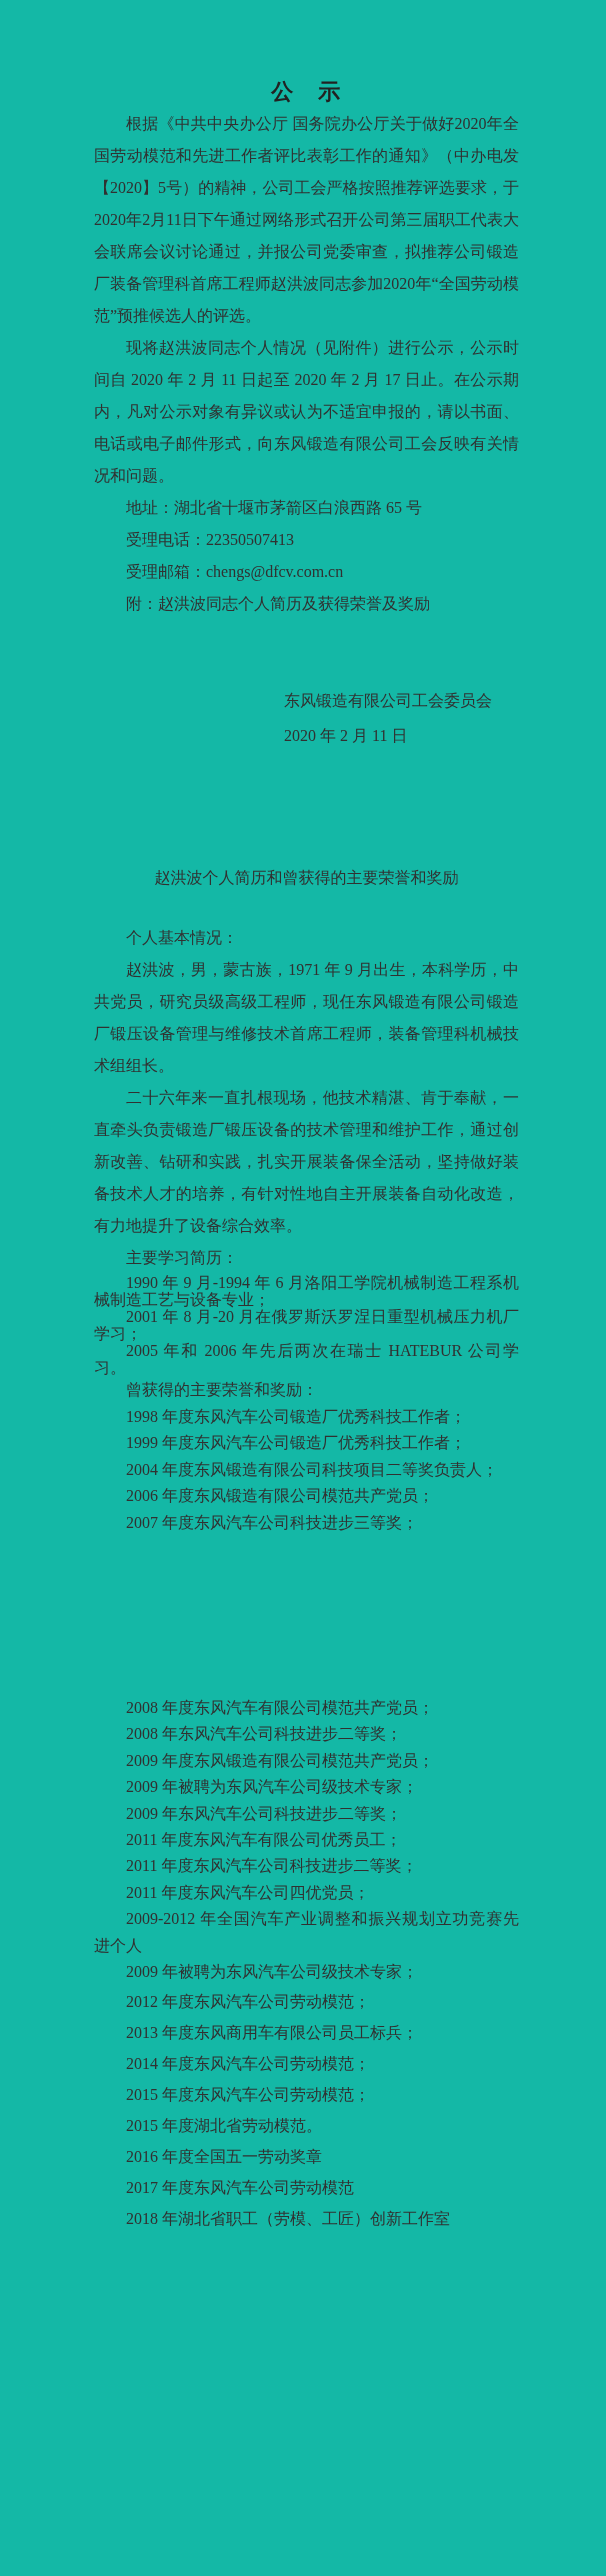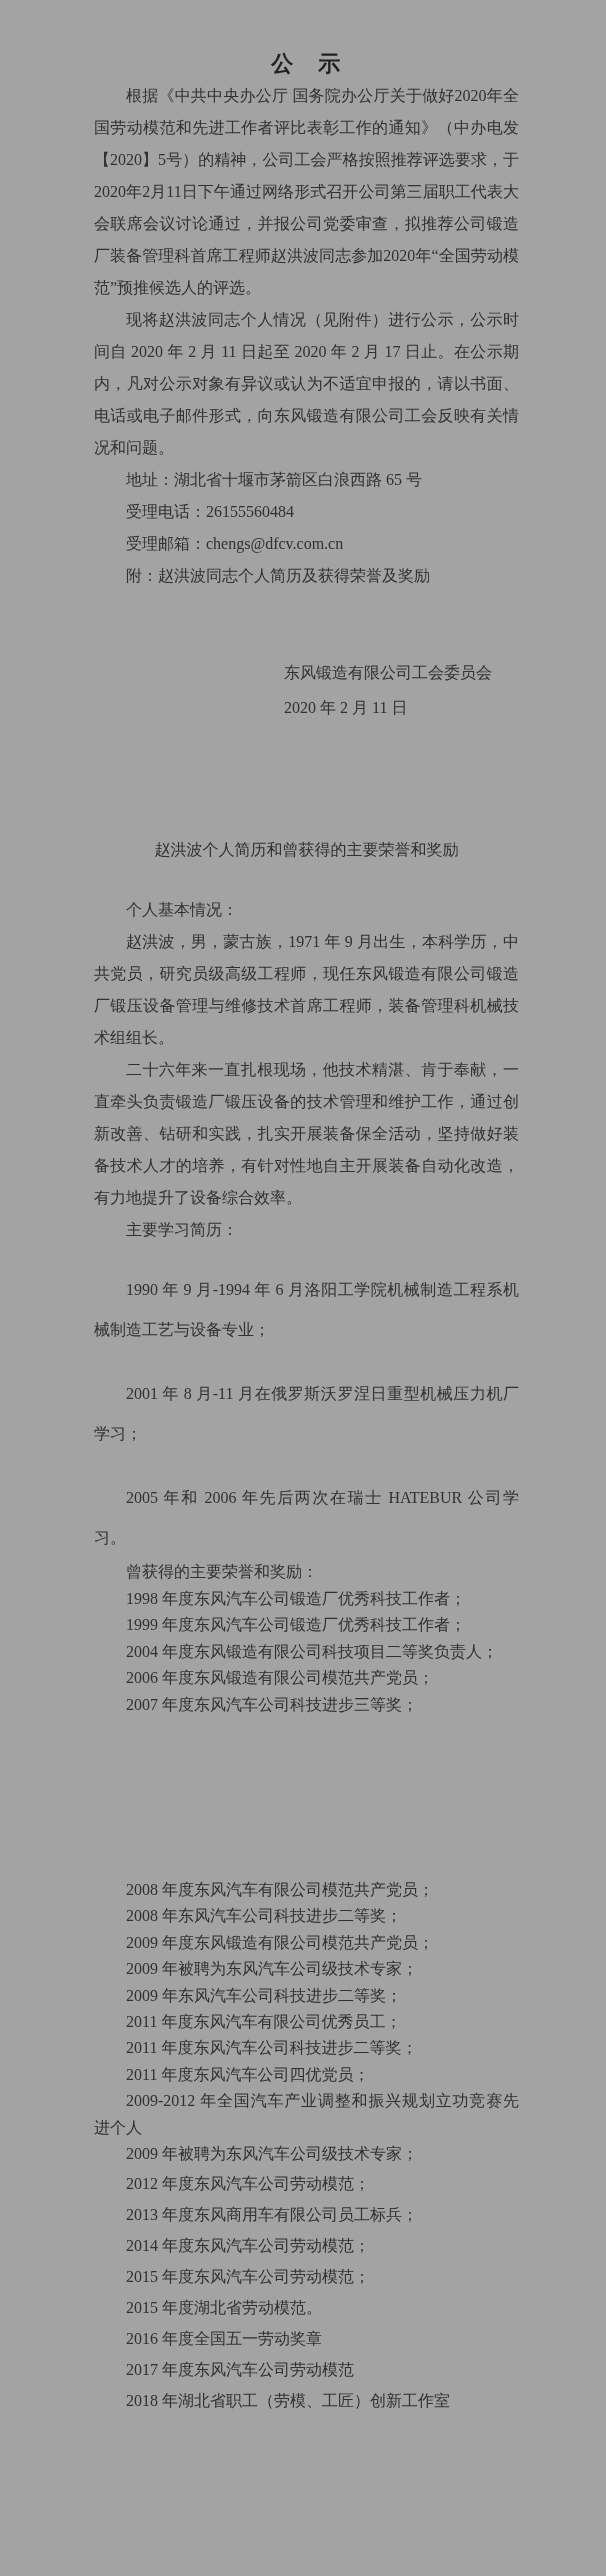--- a/index.html
+++ b/index.html
@@ -11,23 +11,23 @@
     width: 607px;
     height: 2576px;
     overflow: hidden;
     color: #313131;
     font-family: "Liberation Serif", "DejaVu Serif", serif;
     -webkit-font-smoothing: antialiased;
   }
   .page {
     width: 607px;
     height: 2576px;
-    background: #a3a3a3;
+    background: #14b8a6;
     box-sizing: border-box;
-    padding-top: 48px;
+    padding-top: 76px;
   }
   .content {
     margin-left: 94px;
     margin-right: 88px;
     font-size: 16px;
   }
   p { margin: 0; padding: 0; }
 
   .notice-title {
     font-size: 22px;
@@ -56,24 +56,23 @@
   }
   .signature p { white-space: nowrap; }
 
   .attachment-title {
     margin-top: 109px;
     margin-bottom: 28px;
     text-align: center;
     line-height: 32px;
   }
   .study-list p {
-    line-height: 40px;
+    line-height: 17px;
     text-indent: 2em;
     text-align: justify;
-    margin-top: 24px;
   }
   .honors-label {
     line-height: 28px;
     text-indent: 2em;
   }
   .honors-1 p {
     line-height: 26.4px;
     text-indent: 2em;
     text-align: justify;
   }
@@ -97,21 +96,21 @@
 
     <section>
       <p class="notice-title">公　示</p>
 
       <div>
           <p class="para">根据《中共中央办公厅 国务院办公厅关于做好2020年全国劳动模范和先进工作者评比表彰工作的通知》（中办电发【2020】5号）的精神，公司工会严格按照推荐评选要求，于2020年2月11日下午通过网络形式召开公司第三届职工代表大会联席会议讨论通过，并报公司党委审查，拟推荐公司锻造厂装备管理科首席工程师赵洪波同志参加2020年“全国劳动模范”预推候选人的评选。</p>
           <p class="para">现将赵洪波同志个人情况（见附件）进行公示，公示时间自 2020 年 2 月 11 日起至 2020 年 2 月 17 日止。在公示期内，凡对公示对象有异议或认为不适宜申报的，请以书面、电话或电子邮件形式，向东风锻造有限公司工会反映有关情况和问题。</p>
         </div>
 
       <p class="line">地址：湖北省十堰市茅箭区白浪西路 65 号</p>
-      <p class="line">受理电话：26155560484</p>
+      <p class="line">受理电话：22350507413</p>
       <p class="line">受理邮箱：chengs@dfcv.com.cn</p>
       <p class="line">附：赵洪波同志个人简历及获得荣誉及奖励</p>
 
       <div class="signature">
         <p>东风锻造有限公司工会委员会</p>
         <p>2020 年 2 月 11 日</p>
       </div>
     </section>
 
     <section>
@@ -121,21 +120,21 @@
 
       <div>
           <p class="para">赵洪波，男，蒙古族，1971 年 9 月出生，本科学历，中共党员，研究员级高级工程师，现任东风锻造有限公司锻造厂锻压设备管理与维修技术首席工程师，装备管理科机械技术组组长。</p>
           <p class="para">二十六年来一直扎根现场，他技术精湛、肯于奉献，一直牵头负责锻造厂锻压设备的技术管理和维护工作，通过创新改善、钻研和实践，扎实开展装备保全活动，坚持做好装备技术人才的培养，有针对性地自主开展装备自动化改造，有力地提升了设备综合效率。</p>
         </div>
 
       <p class="para">主要学习简历：</p>
 
       <div class="study-list">
           <p>1990 年 9 月-1994 年 6 月洛阳工学院机械制造工程系机械制造工艺与设备专业；</p>
-          <p>2001 年 8 月-11 月在俄罗斯沃罗涅日重型机械压力机厂学习；</p>
+          <p>2001 年 8 月-20 月在俄罗斯沃罗涅日重型机械压力机厂学习；</p>
           <p>2005 年和 2006 年先后两次在瑞士 HATEBUR 公司学习。</p>
         </div>
 
       <p class="honors-label">曾获得的主要荣誉和奖励：</p>
 
       <div class="honors-1">
           <p>1998 年度东风汽车公司锻造厂优秀科技工作者；</p>
           <p>1999 年度东风汽车公司锻造厂优秀科技工作者；</p>
           <p>2004 年度东风锻造有限公司科技项目二等奖负责人；</p>
           <p>2006 年度东风锻造有限公司模范共产党员；</p>

